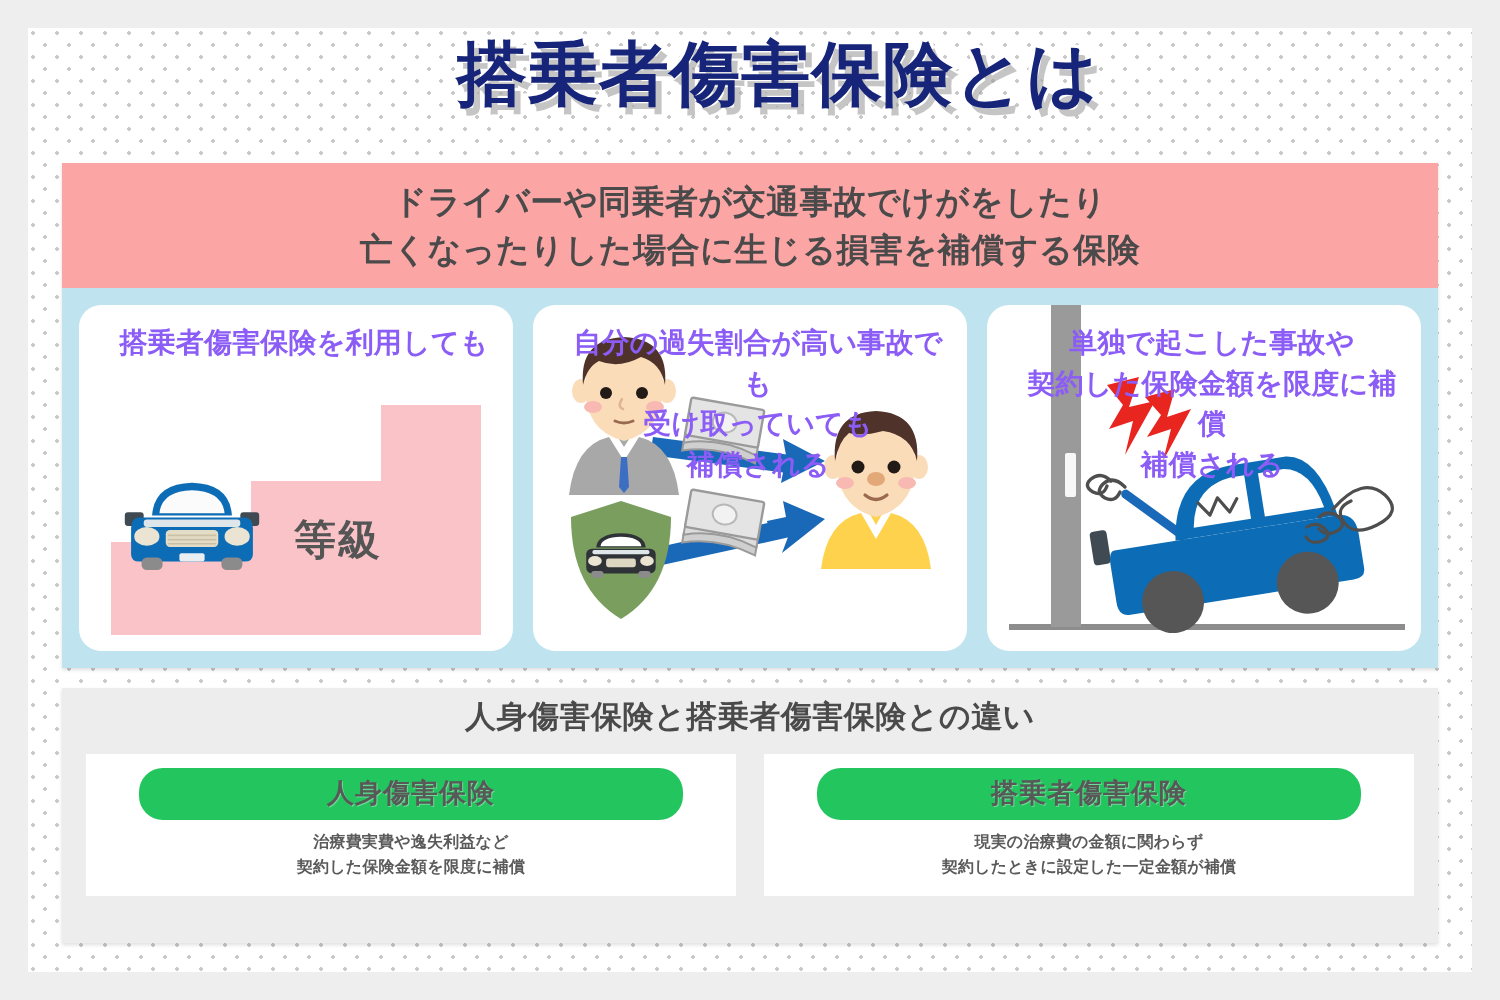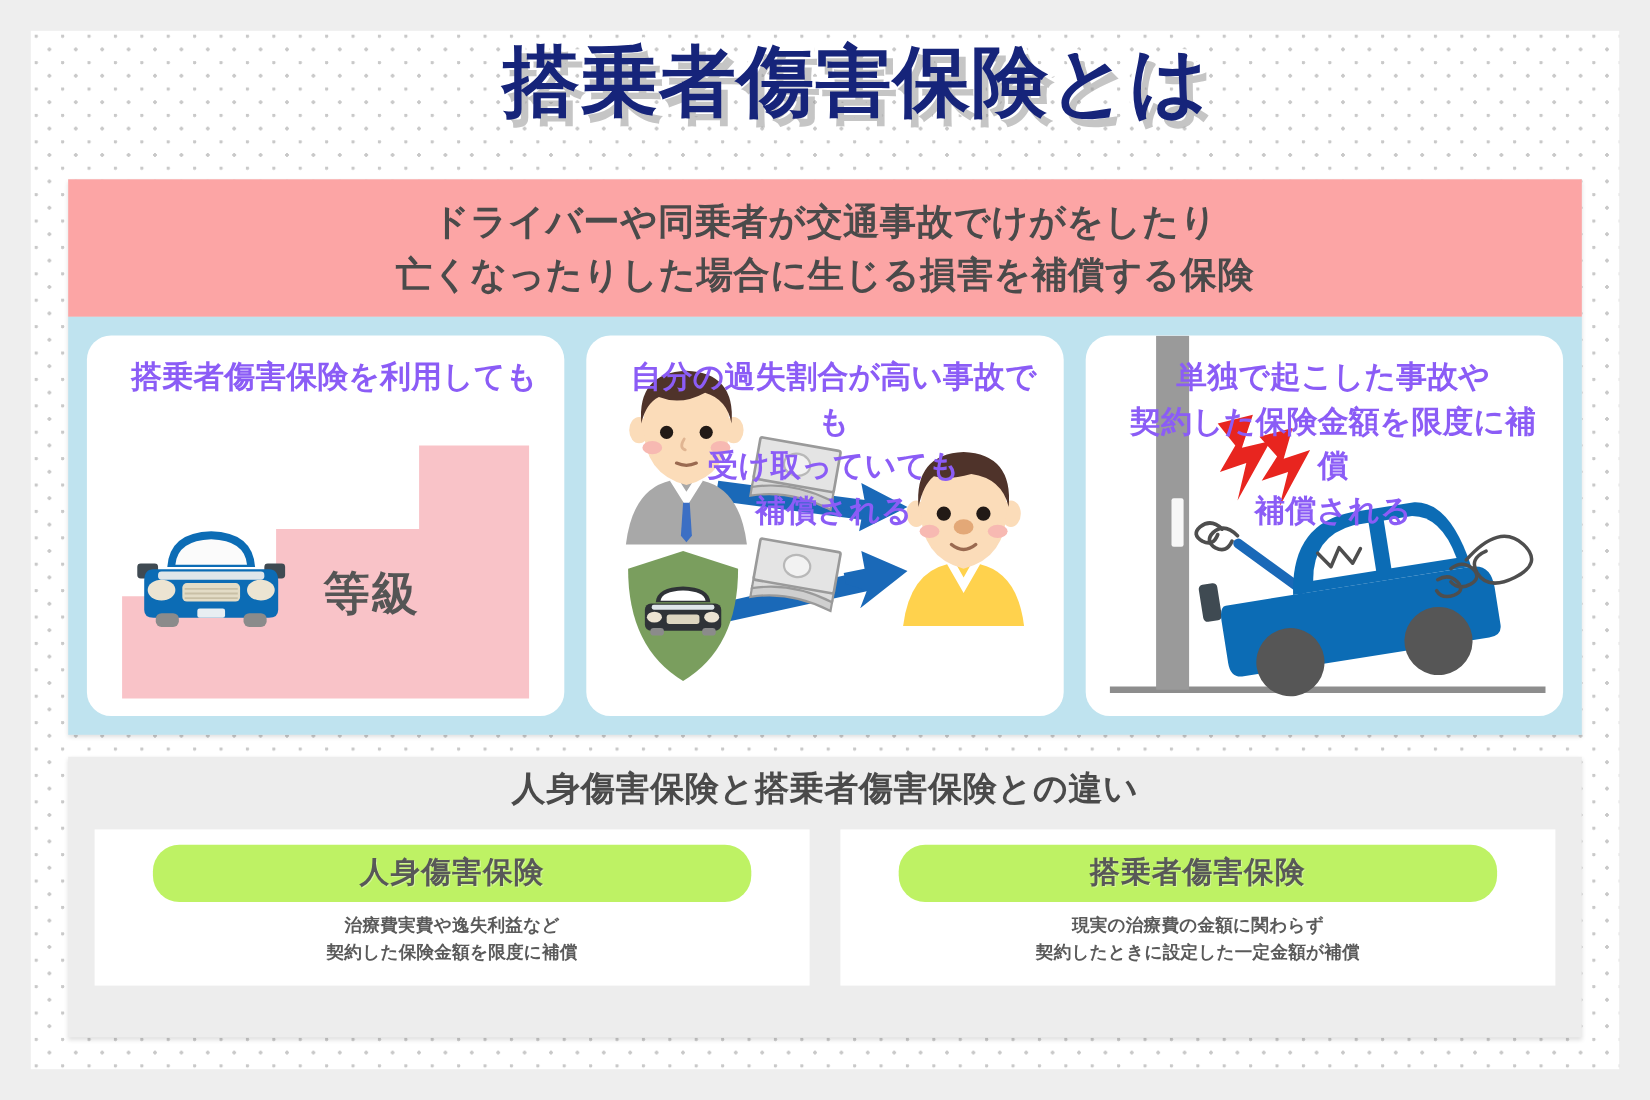--- a/index.html
+++ b/index.html
@@ -163,21 +163,21 @@
     flex: 1 1 0;
     background: #ffffff;
     padding: 14px 16px 16px 16px;
     box-sizing: border-box;
     text-align: center;
   }
   .compare-badge {
     display: block;
     margin: 0 auto;
     width: 88%;
-    background: #bef264;
+    background: #22c55e;
     border-radius: 24px;
     font-size: 27px;
     font-weight: bold;
     color: #585858;
     padding: 7px 0 9px 0;
     letter-spacing: 1px;
     text-shadow: 1px 1px 0 rgba(255,255,255,0.35);
   }
   .compare-desc {
     margin-top: 10px;

